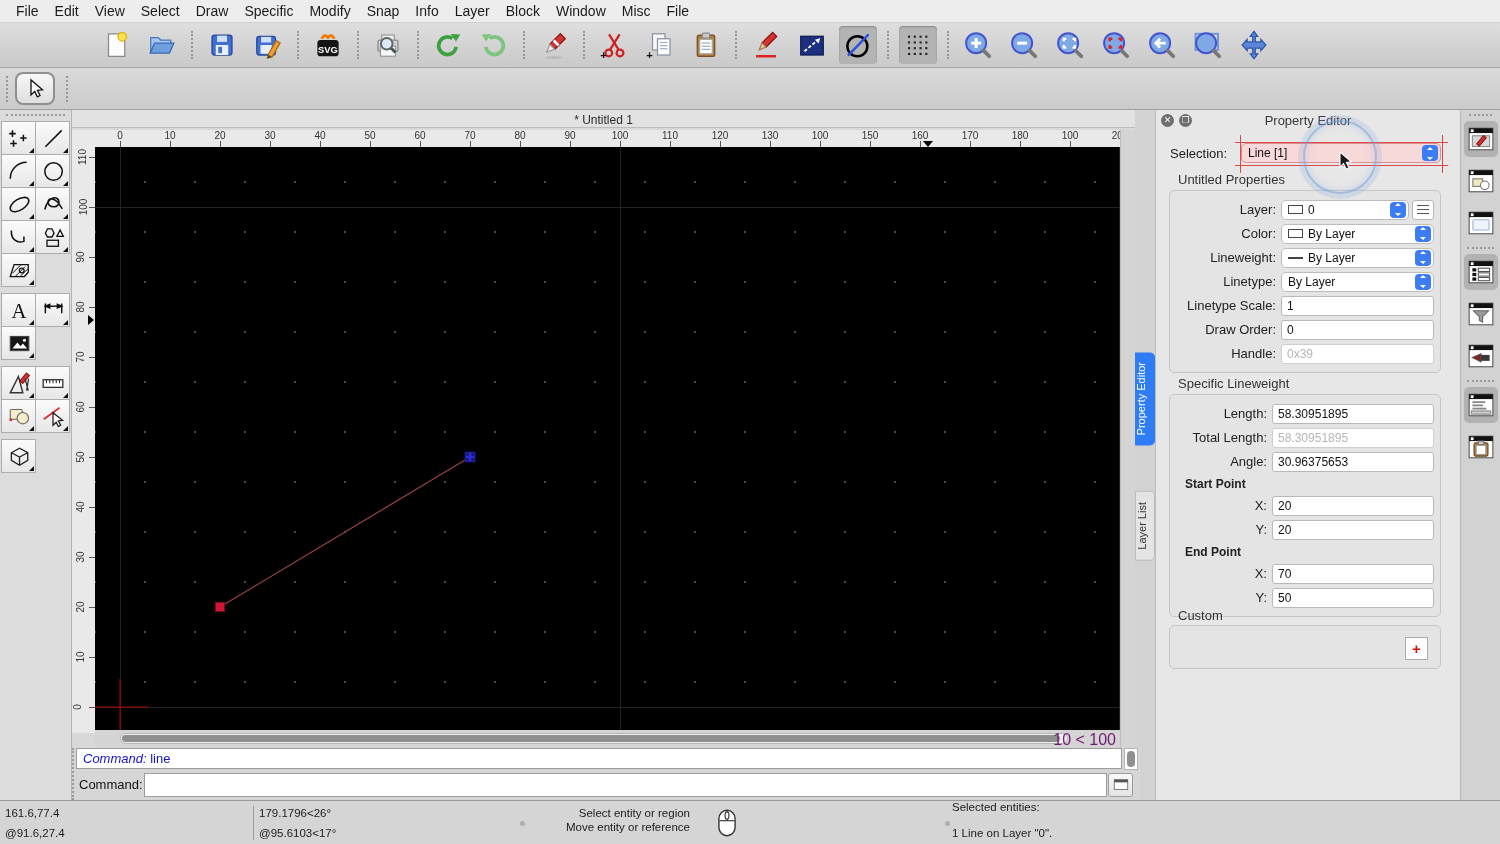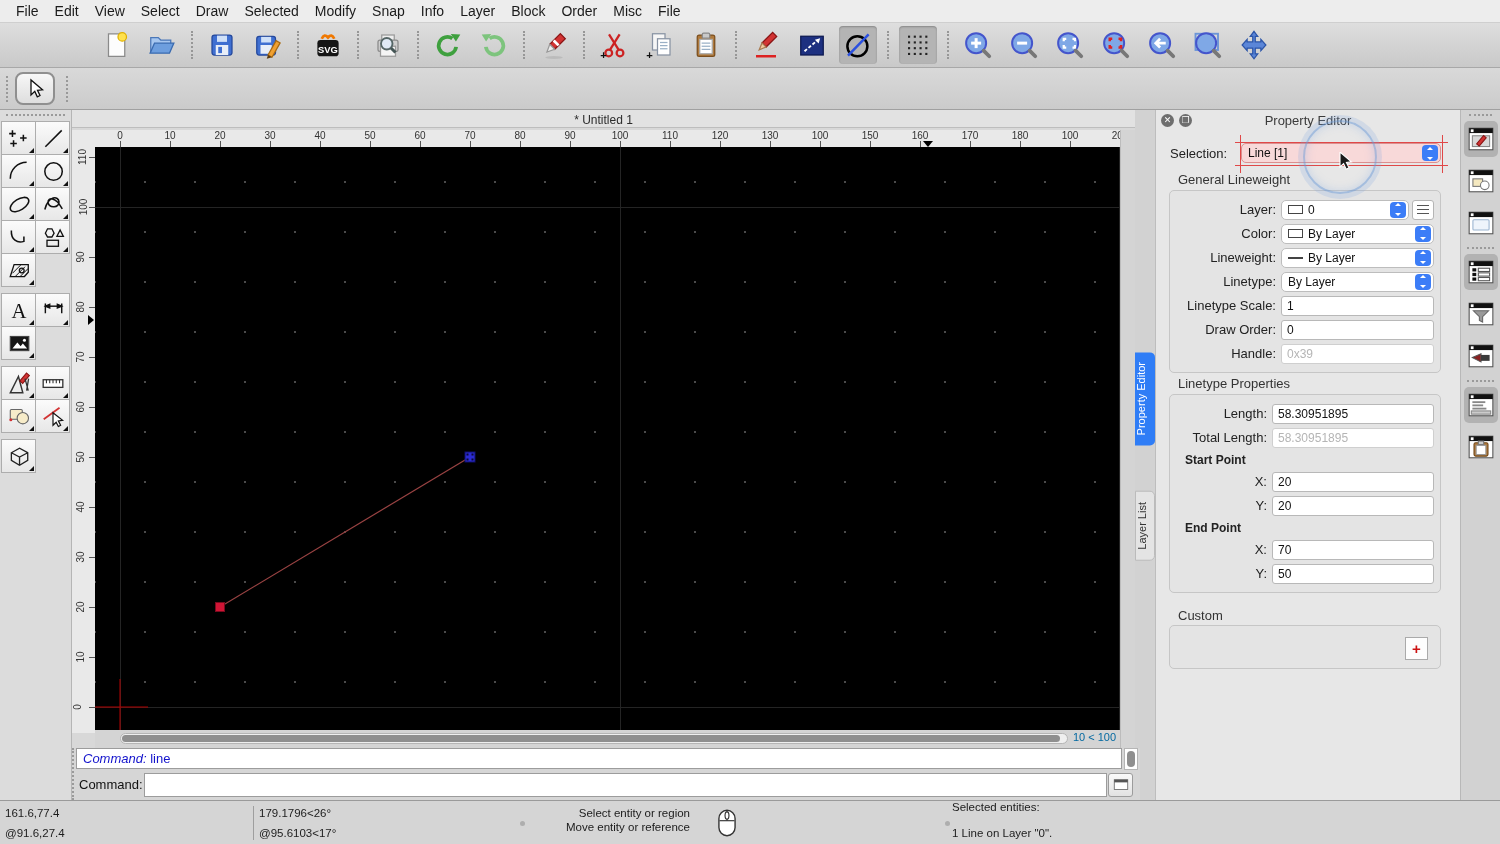--- a/index.html
+++ b/index.html
@@ -51,21 +51,21 @@
   #canvas { position:absolute; left:95px; top:147px; width:1025px; height:583px; background:#000;
     background-image:radial-gradient(circle,#4a4a4a 0.9px,transparent 1.1px); background-size:50px 50px; background-position:25px 10px; overflow:hidden; }
   .metaV { position:absolute; top:0; bottom:0; width:1px; background:#242424; }
   .metaH { position:absolute; left:0; right:0; height:1px; background:#242424; }
   #draw-svg { position:absolute; left:0; top:0; }
 
   
   #hscroll { position:absolute; left:95px; top:730px; width:1025px; height:18px; background:#d4d4d4; }
   #hscroll-track { position:absolute; left:25px; top:3px; width:948px; height:11px; background:#efefef; border:1px solid #b5b5b5; border-radius:6px; }
   #hscroll-thumb { position:absolute; left:1px; top:1px; width:938px; height:7px; background:#8f8f8f; border-radius:4px; }
-  #grid-label { position:absolute; right:4px; top:1px; font-size:11px; color:#0369a1; }
+  #grid-label { position:absolute; right:4px; top:1px; font-size:16px; color:#701a75; }
   #right-strip { position:absolute; left:1120px; top:130px; width:15px; height:618px; background:#d4d4d4; border-left:1px solid #bcbcbc; }
 
   
   #docktabs { position:absolute; left:1135px; top:110px; width:20px; height:690px; background:#d2d2d2; }
   .vtab { position:absolute; left:0; width:20px; border-radius:5px 0 0 5px; writing-mode:vertical-rl; transform:rotate(180deg); text-align:center; font-size:11px; padding:10px 0; }
   .vtab.active { background:#2f7df6; color:#fff; }
   .vtab.idle { background:#e4e4e4; color:#333; border:1px solid #bbb; }
 
   
   #prop-panel { position:absolute; left:1155px; top:110px; width:305px; height:690px; background:#e7e7e7; border-left:1px solid #bdbdbd; font-size:13px; color:#222; }
@@ -132,27 +132,27 @@
 <body>
 
 <div id="app">
 
   <div id="menubar">
       <div class="menu-item">File</div>
       <div class="menu-item">Edit</div>
       <div class="menu-item">View</div>
       <div class="menu-item">Select</div>
       <div class="menu-item">Draw</div>
-      <div class="menu-item">Selected</div>
+      <div class="menu-item">Specific</div>
       <div class="menu-item">Modify</div>
       <div class="menu-item">Snap</div>
       <div class="menu-item">Info</div>
       <div class="menu-item">Layer</div>
       <div class="menu-item">Block</div>
-      <div class="menu-item">Order</div>
+      <div class="menu-item">Window</div>
       <div class="menu-item">Misc</div>
       <div class="menu-item">File</div>
     </div>
 
   <div id="toolbar1">
       <button class="tbtn">
         <svg viewBox="0 0 24 24">
           <path d="M6 3 h9 l4 4 v14 h-13 z" fill="#fdfdfd" stroke="#8a8a8a"></path>
           <path d="M15 3 l4 4 h-4 z" fill="#d6d6d6" stroke="#8a8a8a"></path>
           <circle cx="17" cy="5.5" r="3.4" fill="#ffe14d" stroke="#dfb000"></circle>
@@ -664,21 +664,21 @@
       <div class="guide" style="left:84px;top:-7px;width:1px;height:38px"></div>
       <div class="guide" style="left:286px;top:-7px;width:1px;height:38px"></div>
       <div id="sel-combo" class="combo">
         <span class="combo-text">Line [1]</span>
         <span class="stepper">
             <i class="up"></i>
             <i class="dn"></i>
           </span>
       </div>
     </div>
-    <div class="sect-title" style="top:62px">General Lineweight</div>
+    <div class="sect-title" style="top:62px">Untitled Properties</div>
     <div id="gen-box" class="gbox" style="top:80px">
         <div class="prow">
           <label class="plabel">Layer:</label>
           <div class="combo">
             <span class="swatch-rect"></span>
             <span class="combo-text">0</span>
             <span class="stepper">
               <i class="up"></i>
               <i class="dn"></i>
             </span>
@@ -727,29 +727,33 @@
         </div>
         <div class="prow">
           <label class="plabel">Draw Order:</label>
           <input class="pinput" value="0" style="">
         </div>
         <div class="prow">
           <label class="plabel">Handle:</label>
           <input class="pinput disabled" disabled="" value="0x39" style="">
         </div>
       </div>
-    <div class="sect-title" style="top:266px">Linetype Properties</div>
+    <div class="sect-title" style="top:266px">Specific Lineweight</div>
     <div id="spec-box" class="gbox" style="top:284px">
         <div class="prow">
           <label class="plabel">Length:</label>
           <input class="pinput" value="58.30951895" style="">
         </div>
         <div class="prow">
           <label class="plabel">Total Length:</label>
           <input class="pinput disabled" disabled="" value="58.30951895" style="">
+        </div>
+        <div class="prow">
+          <label class="plabel">Angle:</label>
+          <input class="pinput" value="30.96375653" style="">
         </div>
         <div class="prow phead">
           <div class="phead-label">Start Point</div>
         </div>
         <div class="prow">
           <label class="plabel">X:</label>
           <input class="pinput" value="20" style="">
         </div>
         <div class="prow">
           <label class="plabel">Y:</label>

